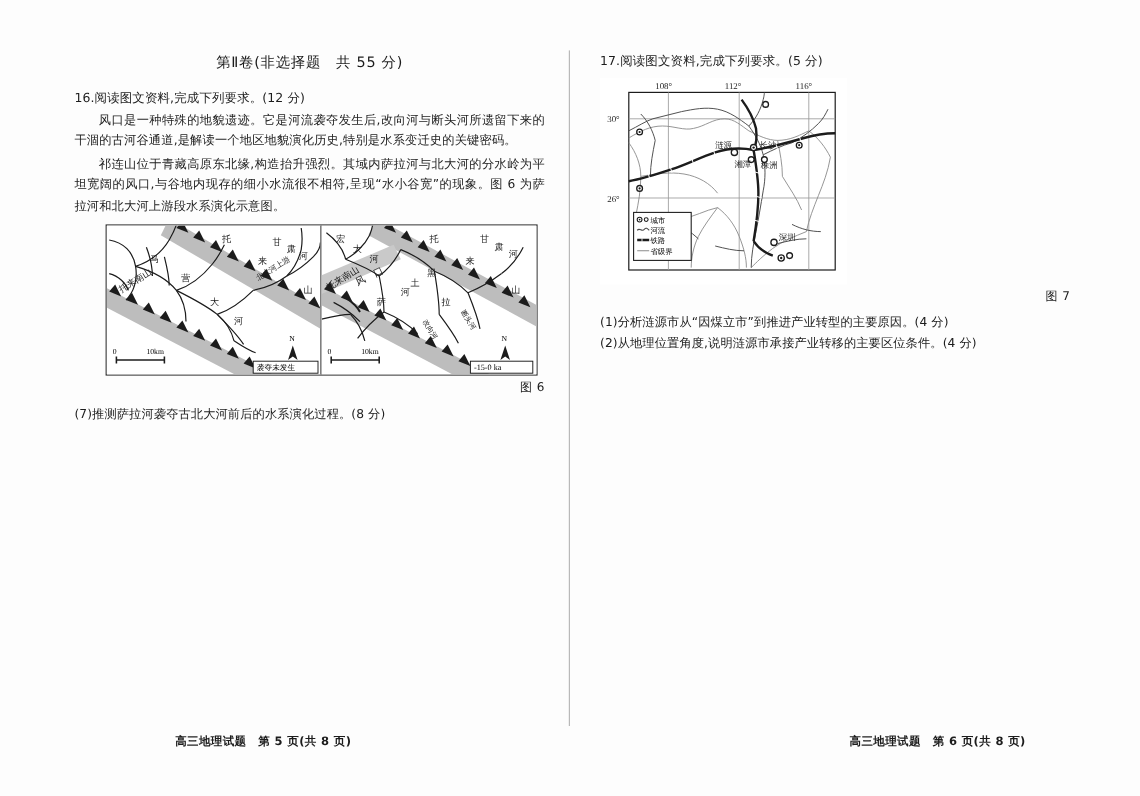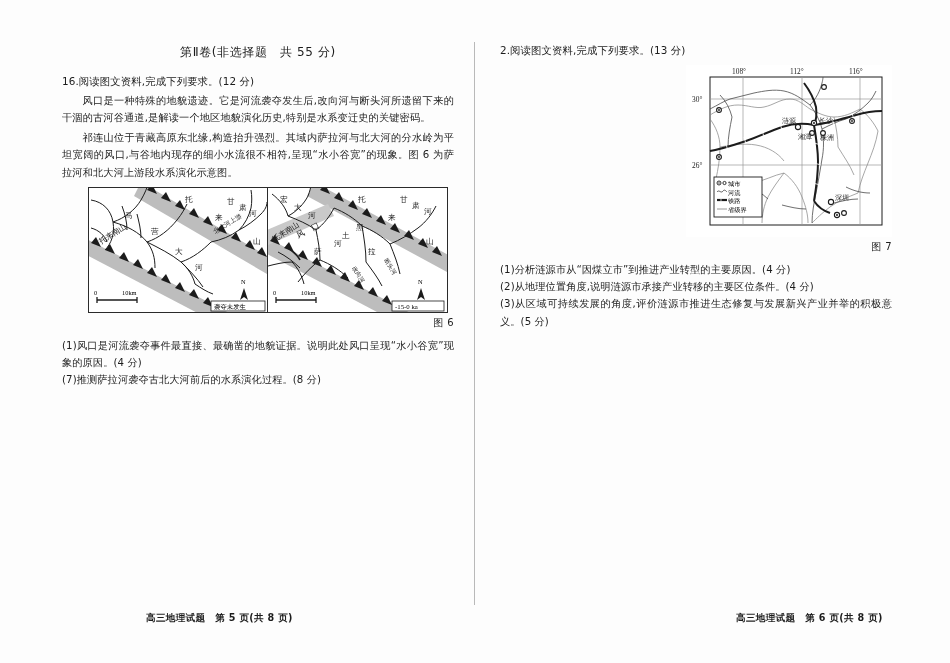--- a/index.html
+++ b/index.html
@@ -52,34 +52,34 @@
   .fig6{
     display:flex;gap:0;margin:6px 0 0 0;width:358px;margin-left:26px;
     border:1px solid #2b2b2b;background:#fff;
   }
   .panel{position:relative;height:124px;overflow:hidden;background:#fff;}
   .panel-a{width:178px;border-right:1px solid #2b2b2b;}
   .panel-b{width:179px;}
   .panel svg{display:block;width:100%;height:100%;}
 
   
-  .fig7wrap{margin:7px 0 0 0;display:flex;justify-content:flex-end;}
+  .fig7wrap{margin:7px 0 0 0;display:flex;justify-content:flex-start;}
   .fig7{
     position:relative;width:206px;height:172px;background:#fff;
   }
   .fig7 svg{display:block;width:100%;height:100%;}
 
   
   .footer{
     position:absolute;bottom:38px;font-size:9.6px;letter-spacing:.3px;
     white-space:nowrap;
     font-weight:bold;
   }
   .footer-left{left:146px;}
-  .footer-right{left:736px;}
+  .footer-right{left:708px;}
 
   .cjk{font-family:"DejaVu Sans","Liberation Sans",sans-serif;}
 </style>
 </head>
 <body>
 
 <div class="page">
 
   <div class="divider"></div>
 
@@ -273,27 +273,26 @@
           <g>
             <rect x="124" y="113" width="52" height="10" fill="#fff" stroke="#1c1c1c" stroke-width="0.8"></rect>
             <text x="127" y="120.5" font-size="6.8" font-family="Liberation Serif, serif">-15-0 ka</text>
           </g>
         </svg>
       </div>
     </div>
 
     <div class="fig-caption cjk">图 6</div>
 
-    <div class="sub-q cjk">(1)风口是河流袭夺事件最直接、最确凿的地貌证据。说明此处风口呈现“水小谷宽”现象的原因。(4 分)</div>
     <div class="sub-q cjk">(7)推测萨拉河袭夺古北大河前后的水系演化过程。(8 分)</div>
   </div>
 
   <div class="col col-right">
 
-    <div class="q-head cjk">2.阅读图文资料,完成下列要求。(13 分)</div>
+    <div class="q-head cjk">17.阅读图文资料,完成下列要求。(5 分)</div>
 
 
     <div class="fig7wrap">
       <div class="fig7">
         <svg viewBox="0 0 206 172" xmlns="http://www.w3.org/2000/svg">
 
           <g font-family="Liberation Serif, serif" font-size="7.4" fill="#1c1c1c">
             <text x="46" y="9">108°</text>
             <text x="104" y="9">112°</text>
             <text x="163" y="9">116°</text>
@@ -415,19 +414,18 @@
             <text x="42" y="146.5" font-size="6.2" font-family="DejaVu Sans, sans-serif">省级界</text>
           </g>
         </svg>
       </div>
     </div>
 
     <div class="fig-caption cjk">图 7</div>
 
     <div class="sub-q cjk">(1)分析涟源市从“因煤立市”到推进产业转型的主要原因。(4 分)</div>
     <div class="sub-q cjk">(2)从地理位置角度,说明涟源市承接产业转移的主要区位条件。(4 分)</div>
-    <div class="sub-q cjk">(3)从区域可持续发展的角度,评价涟源市推进生态修复与发展新兴产业并举的积极意义。(5 分)</div>
   </div>
 
   <div class="footer footer-left cjk">高三地理试题　第 5 页(共 8 页)</div>
   <div class="footer footer-right cjk">高三地理试题　第 6 页(共 8 页)</div>
 
 </div>
 
 </body></html>

